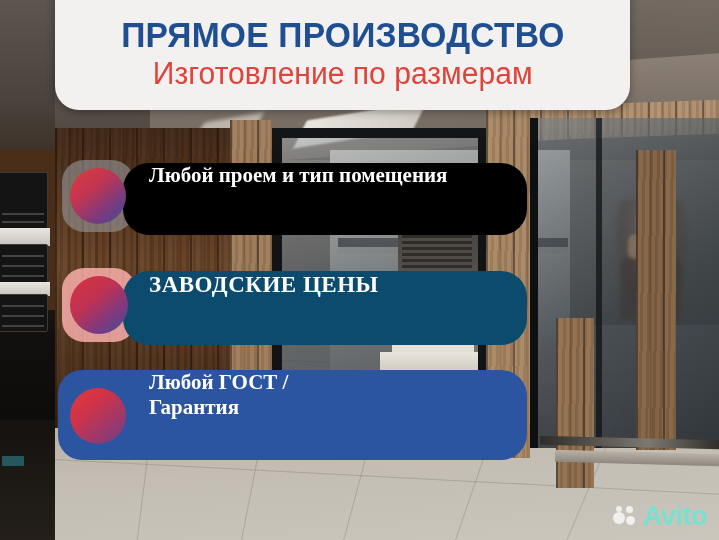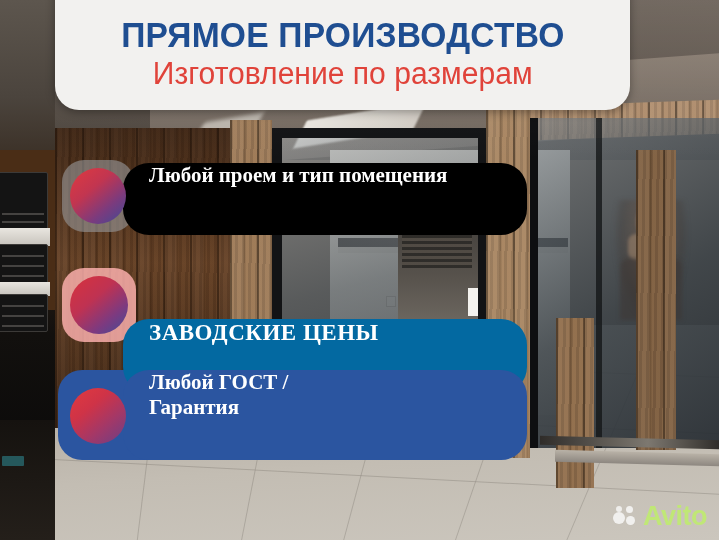--- a/index.html
+++ b/index.html
@@ -286,21 +286,21 @@
 
   
   .f1-back{left:62px;top:160px;width:72px;height:72px;background:rgba(150,150,152,.62);}
   .f1-pill{left:123px;top:163px;width:404px;height:72px;background:#000000;}
   .f1-circle{left:70px;top:168px;width:56px;height:56px;
     background:linear-gradient(140deg,#df3a3f 0%,#c23550 38%,#7a3b7e 70%,#3f4a96 100%);}
   .f1-text{padding-left:26px;font-size:21px;}
 
   
   .f2-back{left:62px;top:268px;width:74px;height:74px;background:rgba(255,178,176,.82);}
-  .f2-pill{left:123px;top:271px;width:404px;height:74px;background:#0369a1;margin-top:48px;}
+  .f2-pill{left:123px;top:271px;width:404px;height:74px;background:#0c4a6e;}
   .f2-circle{left:70px;top:276px;width:58px;height:58px;
     background:linear-gradient(140deg,#d8323c 0%,#bf3252 40%,#7c3a80 72%,#424c97 100%);}
   .f2-text{padding-left:26px;font-size:23px;letter-spacing:.5px;}
 
   
   .f3-back{left:58px;top:370px;width:120px;height:90px;background:#2b55a0;border-radius:24px;}
   .f3-pill{left:123px;top:370px;width:404px;height:90px;background:#2b55a0;}
   .f3-circle{left:70px;top:388px;width:56px;height:56px;
     background:linear-gradient(140deg,#e23a3e 0%,#cf3347 35%,#a23868 66%,#6b3f86 100%);}
   .f3-text{padding-left:26px;font-size:21px;}
@@ -311,21 +311,21 @@
     display:flex;align-items:center;gap:6px;
     opacity:.78;
   }
   .avito-dots{position:relative;width:24px;height:22px;}
   .avito-dots i{position:absolute;border-radius:50%;background:#fdfdfd;display:block;}
   .d1{left:0;top:6px;width:12px;height:12px;}
   .d2{left:13px;top:0;width:7px;height:7px;}
   .d3{left:13px;top:10px;width:9px;height:9px;}
   .d4{left:3px;top:0;width:6px;height:6px;opacity:.95;}
   .avito-word{
-    color:#bef264;font-size:27px;font-weight:bold;
+    color:#5eead4;font-size:27px;font-weight:bold;
     letter-spacing:-.5px;line-height:1;
   }
 </style>
 </head>
 <body>
 
 <div class="canvas">
 
   <div class="photo">
 

